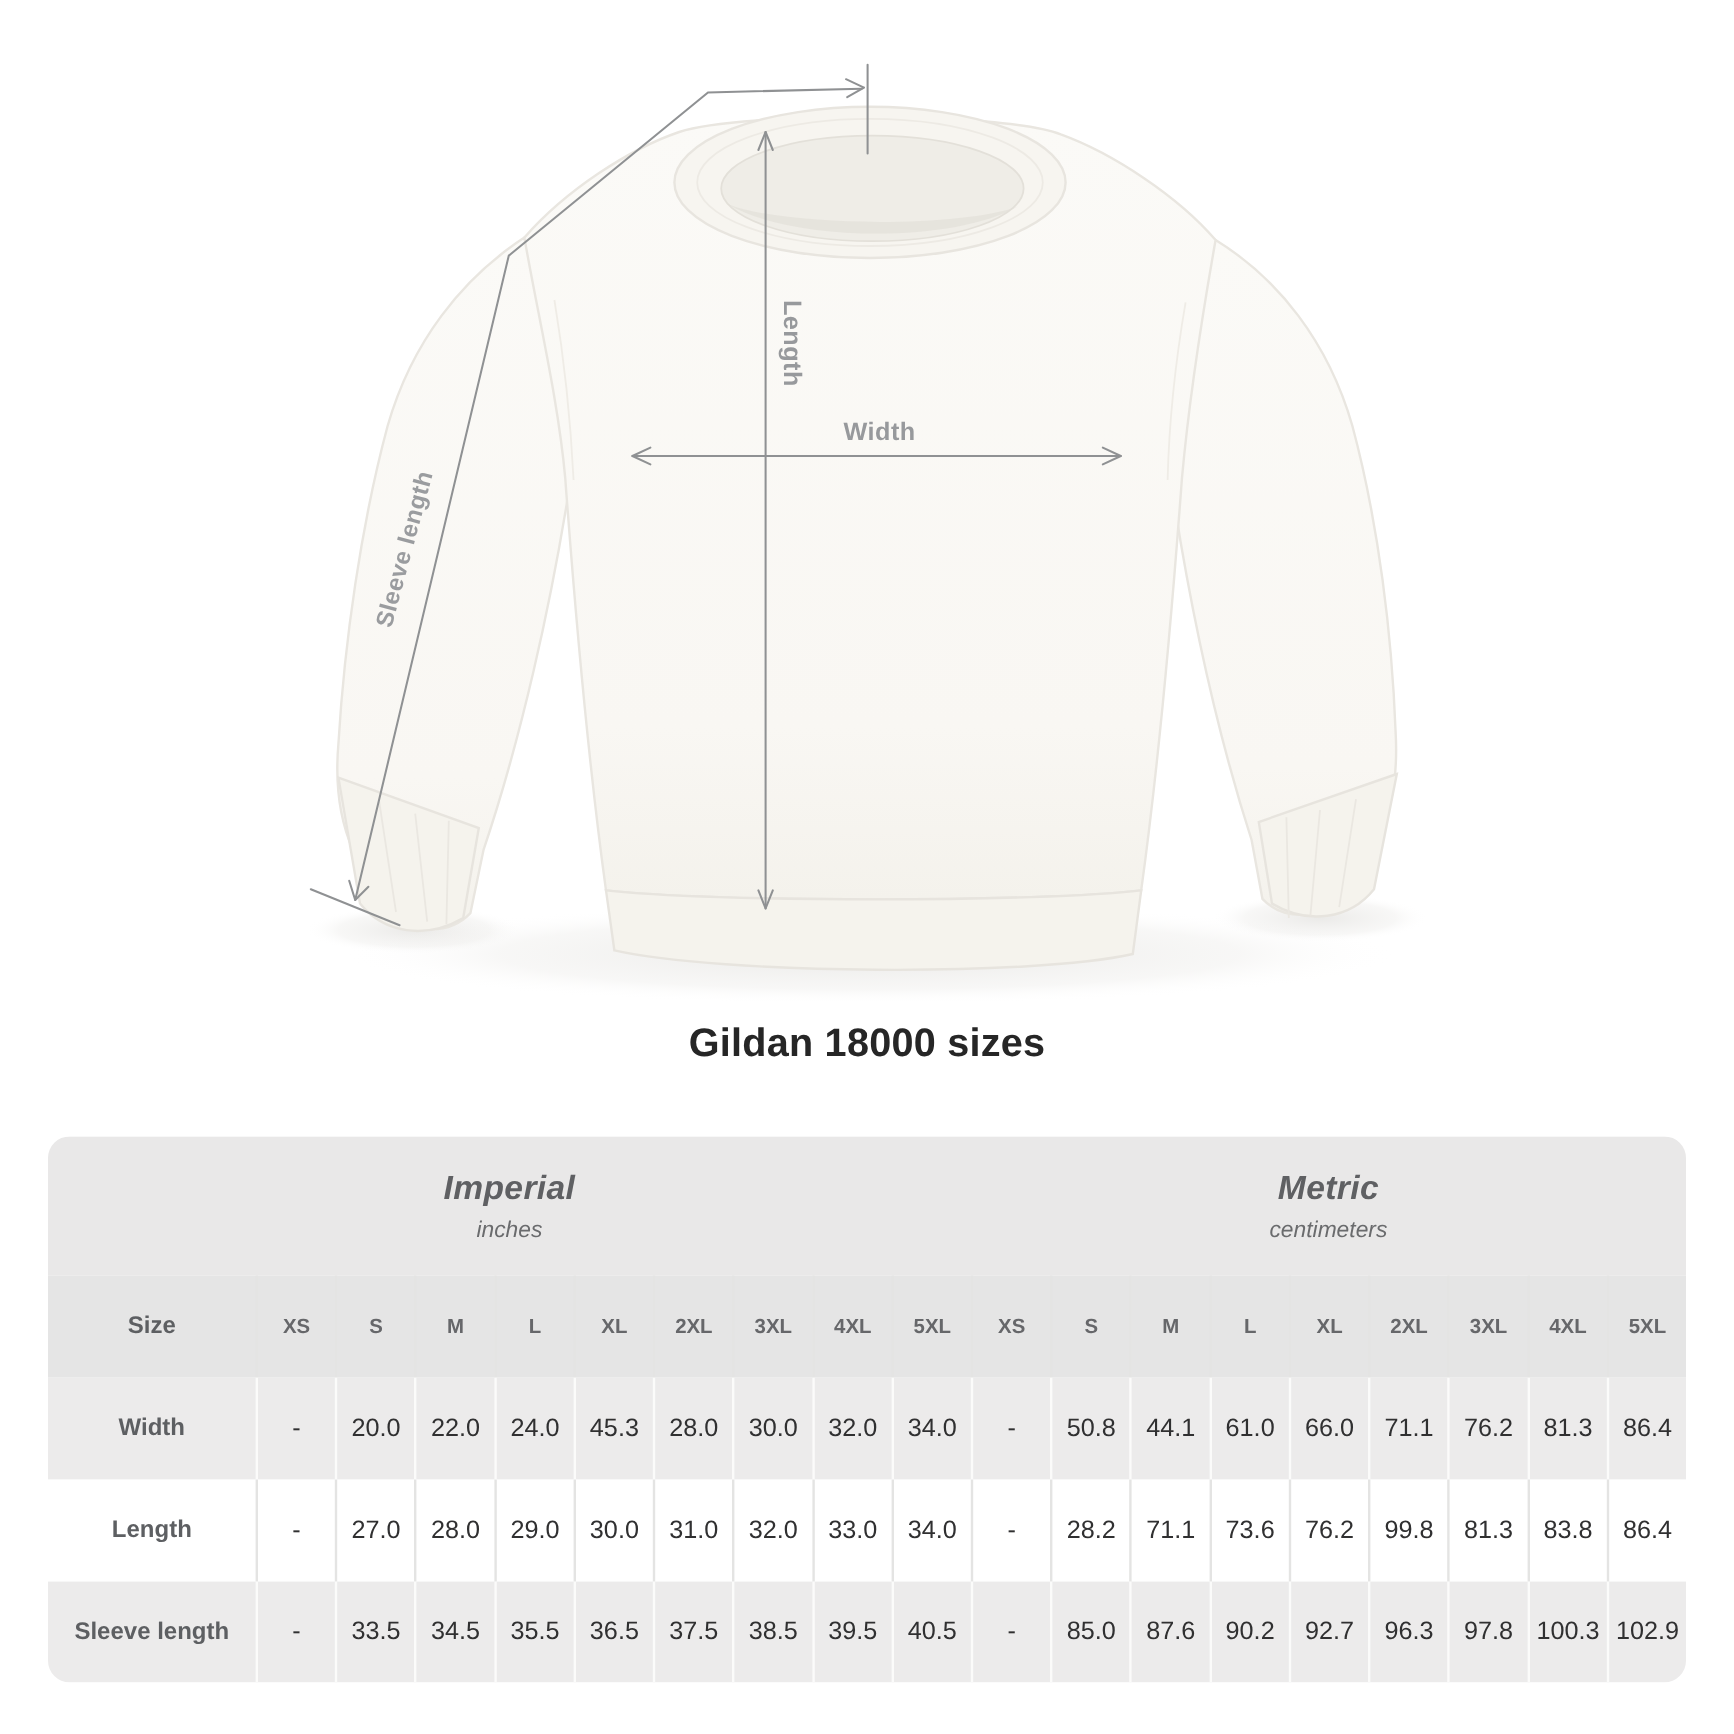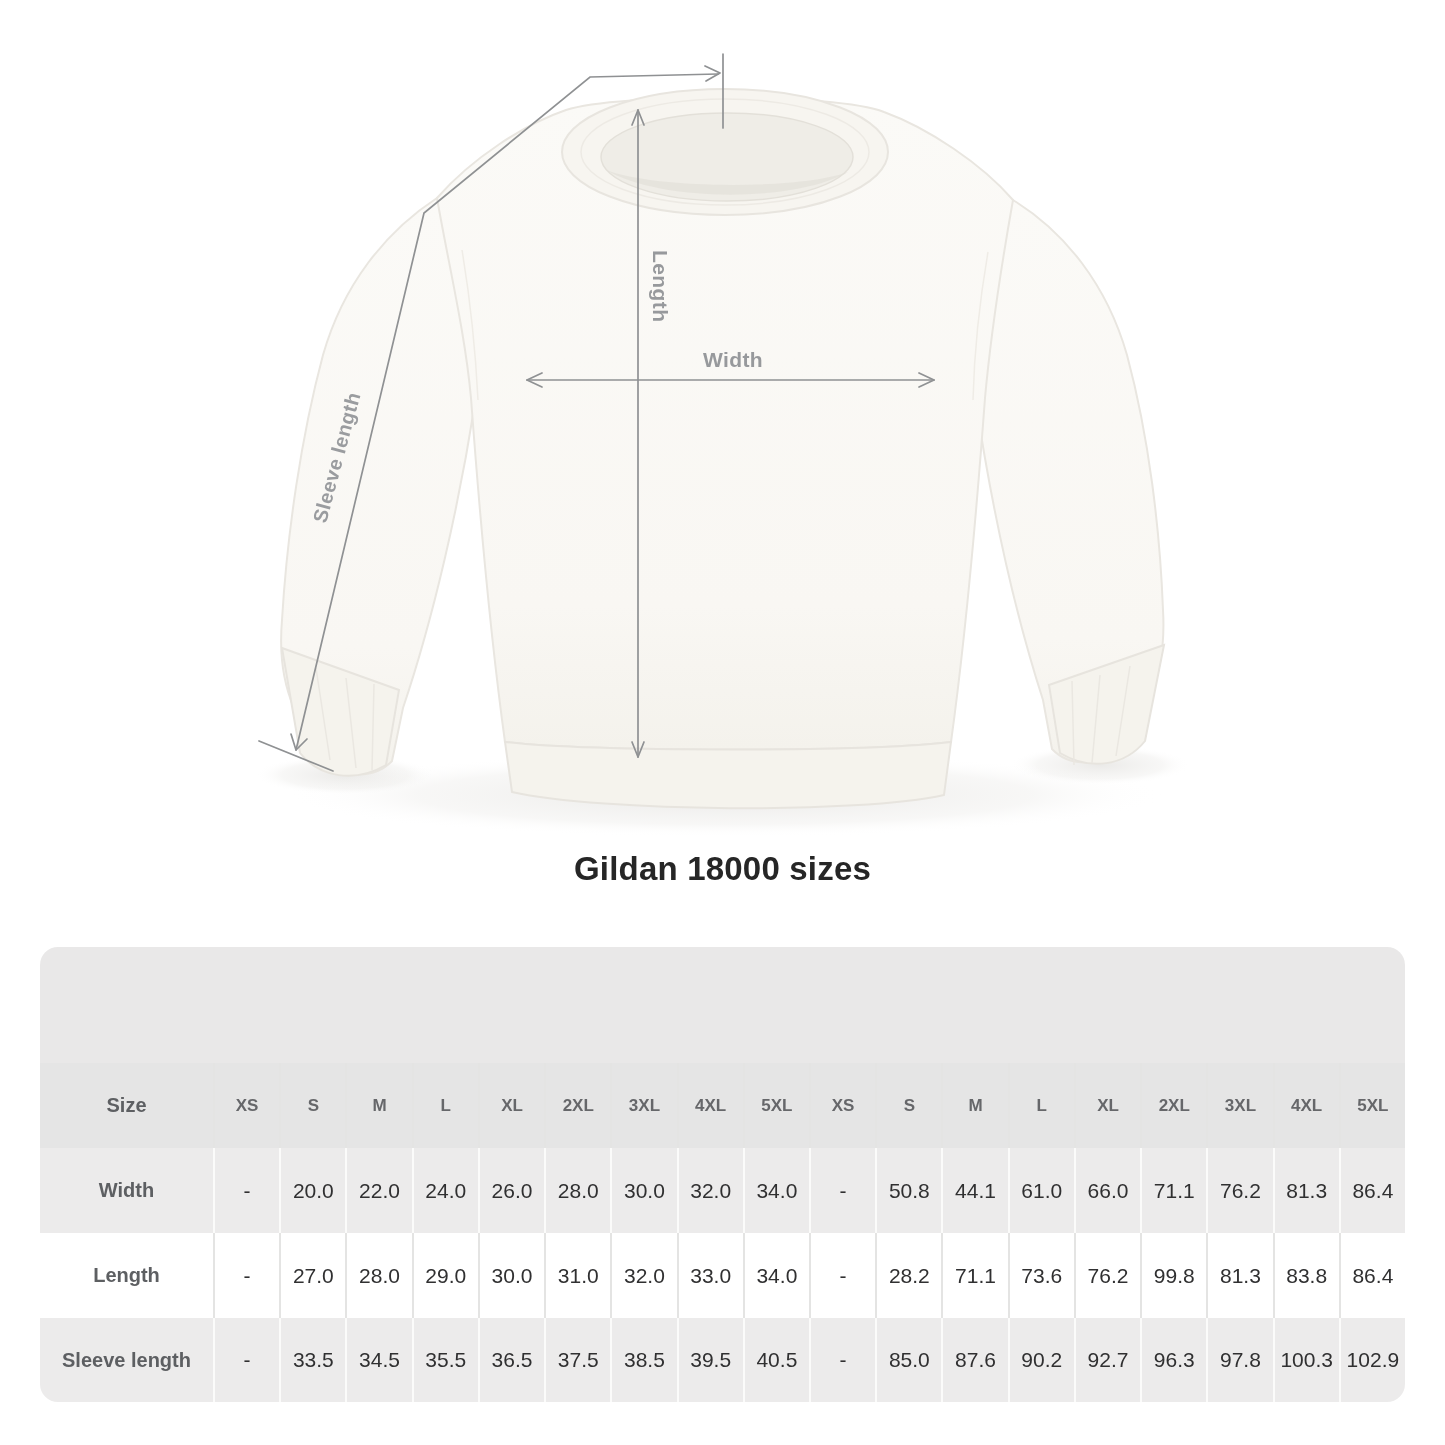--- a/index.html
+++ b/index.html
@@ -116,20 +116,28 @@
     <text class="anno-label" x="733" y="367" text-anchor="middle">Width</text>
     <text class="anno-label" transform="translate(653,250) rotate(90)">Length</text>
     <text class="anno-label-s" transform="translate(326,524) rotate(-75)">Sleeve length</text>
   </svg>
 
   <div class="page-title">Gildan 18000 sizes</div>
 
   <div class="size-table">
 
     <div class="trow band">
+      <div class="unit u1">
+        <div class="unit-name">Imperial</div>
+        <div class="unit-sub">inches</div>
+      </div>
+      <div class="unit u2">
+        <div class="unit-name">Metric</div>
+        <div class="unit-sub">centimeters</div>
+      </div>
     </div>
 
     <div class="trow sizes">
       <div class="c lbl">Size</div>
       <div class="c">XS</div>
       <div class="c">S</div>
       <div class="c">M</div>
       <div class="c">L</div>
       <div class="c">XL</div>
       <div class="c">2XL</div>
@@ -146,21 +154,21 @@
       <div class="c">4XL</div>
       <div class="c">5XL</div>
     </div>
 
     <div class="trow r1">
       <div class="c lbl">Width</div>
       <div class="c">-</div>
       <div class="c">20.0</div>
       <div class="c">22.0</div>
       <div class="c">24.0</div>
-      <div class="c">26.0</div>
+      <div class="c">45.3</div>
       <div class="c">28.0</div>
       <div class="c">30.0</div>
       <div class="c">32.0</div>
       <div class="c">34.0</div>
       <div class="c">-</div>
       <div class="c">50.8</div>
       <div class="c">44.1</div>
       <div class="c">61.0</div>
       <div class="c">66.0</div>
       <div class="c">71.1</div>

